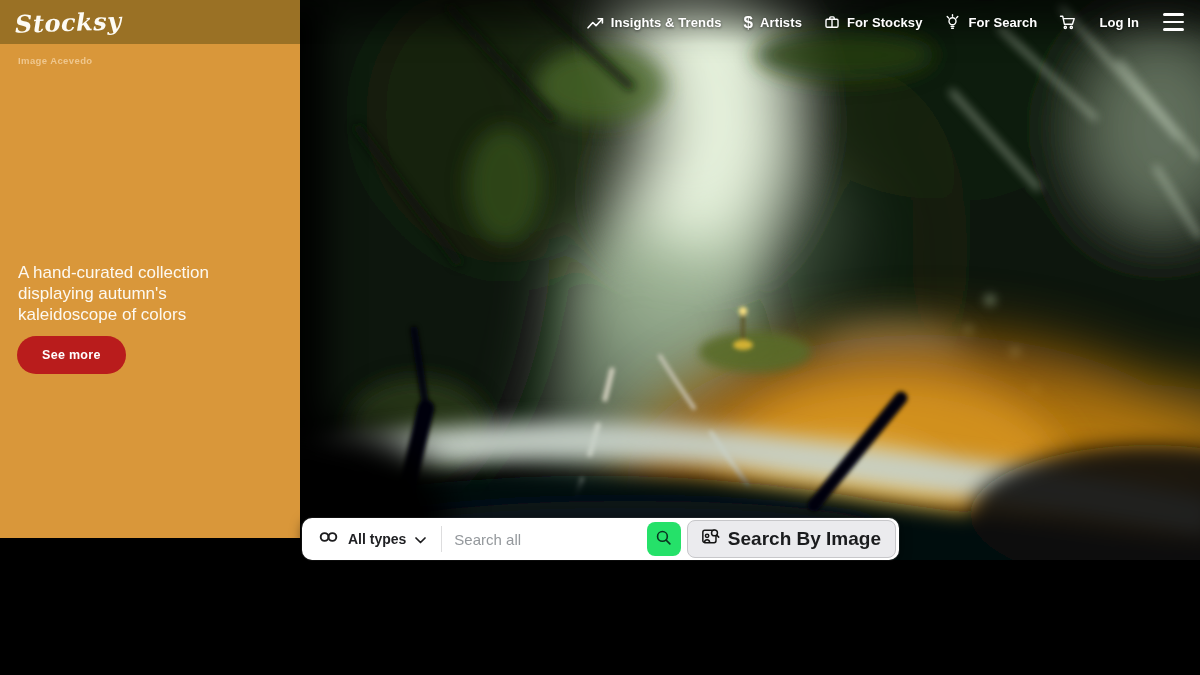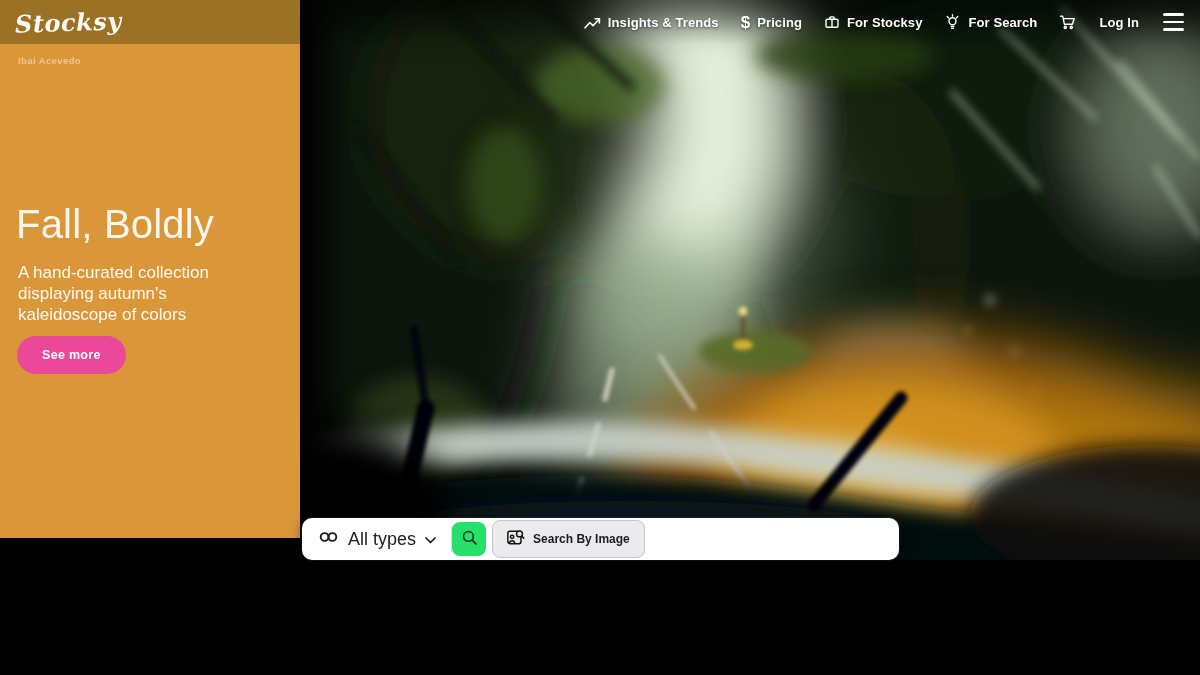--- a/index.html
+++ b/index.html
@@ -59,55 +59,55 @@
     position:absolute; left:16px; top:202px;
     font-size:40px; font-weight:300; color:#fbf7ee; letter-spacing:.2px;
   }
   .panel-subtitle {
     position:absolute; left:18px; top:262px; width:205px;
     font-size:17px; line-height:21px; font-weight:400; color:#fdf9f1;
   }
   .see-more-btn {
     position:absolute; left:17px; top:336px;
     height:38px; padding:0 25px; border:none; border-radius:19px;
-    background:#ec4899; color:#fff;
+    background:#b91c1c; color:#fff;
     font-family:inherit; font-size:12.5px; font-weight:600; letter-spacing:.3px;
     cursor:pointer; display:flex; align-items:center;
   }
 
   
   .search-bar {
     position:absolute; left:302px; top:518px; width:597px; height:42px;
     background:#fff; border-radius:10px;
     display:flex; align-items:center;
     box-shadow:0 2px 12px rgba(0,0,0,.5), 0 0 0 1px rgba(255,255,255,.08);
     padding-right:3px; z-index:6;
   }
   .type-filter {
     display:flex; align-items:center; gap:9px;
     padding:0 15px 0 16px; height:100%; cursor:pointer; flex:none;
   }
-  .type-filter-label { font-size:18px; font-weight:400; color:#202124; }
+  .type-filter-label { font-size:14px; font-weight:700; color:#202124; }
   .vert-divider { width:1px; height:26px; background:#ddddde; flex:none; }
   .search-input {
     flex:1; min-width:0; height:100%;
     border:none; outline:none; background:transparent;
     font-family:inherit; font-size:15px; color:#333; padding:0 12px;
   }
   .search-input::placeholder { color:#94989c; }
   .search-btn {
     flex:none; width:34px; height:34px; border:none; border-radius:8px;
     background:#25e169; display:flex; align-items:center; justify-content:center;
     cursor:pointer;
   }
   .image-search-btn {
     flex:none; margin-left:6px; height:38px;
     display:flex; align-items:center; gap:8px; padding:0 14px;
     background:#ebebee; border:1px solid #c7c7ca; border-radius:8px;
-    font-family:inherit; font-size:12px; font-weight:700; color:#1b1c1e;
+    font-family:inherit; font-size:19px; font-weight:700; color:#1b1c1e;
     cursor:pointer;
   }
 </style>
 </head>
 <body>
 
 <div class="hero-image" aria-label="Motion-blurred view through a car windshield of a foggy forest road lit by warm headlights, windshield wipers visible">
   <svg width="900" height="560" viewBox="0 0 900 560">
     <defs>
       <filter id="b50" x="-60%" y="-60%" width="220%" height="220%">
@@ -232,21 +232,21 @@
     <span>
       <svg width="17" height="15" viewBox="0 0 16 14" fill="none" stroke="#fff" stroke-width="1.5" stroke-linecap="round" stroke-linejoin="round">
         <polyline points="1,12 5.5,7 8.5,10 14.5,3.5"></polyline>
           <polyline points="10.5,3.5 14.5,3.5 14.5,7.5"></polyline>
       </svg>
     </span>
     <span>Insights &amp; Trends</span>
   </div>
   <div class="nav-item">
     <span class="dollar-glyph">$</span>
-    <span>Pricing</span>
+    <span>Artists</span>
   </div>
   <div class="nav-item">
     <span>
       <svg width="16" height="16" viewBox="0 0 16 16" fill="none" stroke="#fff" stroke-width="1.4" stroke-linecap="round" stroke-linejoin="round">
         <rect x="2" y="5.2" width="12" height="8" rx="1.2"></rect>
         <path d="M5.8,5.2 V3.9 a1,1 0 0 1 1,-1 h2.4 a1,1 0 0 1 1,1 V5.2"></path>
         <line x1="8" y1="5.4" x2="8" y2="13"></line>
       </svg>
     </span>
     <span>For Stocksy</span>
@@ -280,42 +280,42 @@
     <span></span>
       <span></span>
       <span></span>
   </div>
 </nav>
 
 <aside class="hero-panel">
   <div class="brand-band">
     <span class="logo-text">Stocksy</span>
   </div>
-  <div class="artist-credit">Ibai Acevedo</div>
-  <h1 class="panel-title">Fall, Boldly</h1>
+  <div class="artist-credit">Image Acevedo</div>
   <p class="panel-subtitle">A hand-curated collection displaying autumn's kaleidoscope of colors</p>
   <button class="see-more-btn">See more</button>
 </aside>
 
 <div class="search-bar">
   <div class="type-filter">
     <span>
       <svg width="21" height="16" viewBox="0 0 19 16" fill="none" stroke="#1d1d1f" stroke-width="1.9">
         <circle cx="5.6" cy="8" r="3.9"></circle>
           <circle cx="13.4" cy="8" r="3.9"></circle>
       </svg>
     </span>
     <span class="type-filter-label">All types</span>
     <span>
       <svg width="11" height="7" viewBox="0 0 11 7" fill="none" stroke="#1d1d1f" stroke-width="1.7" stroke-linecap="round" stroke-linejoin="round">
         <polyline points="1,1 5.5,5.5 10,1"></polyline>
       </svg>
     </span>
   </div>
   <div class="vert-divider"></div>
+  <input class="search-input" type="text" placeholder="Search all" style="">
   <button class="search-btn">
     <span>
       <svg width="17" height="17" viewBox="0 0 16 16" fill="none" stroke="#0a3320" stroke-width="1.5" stroke-linecap="round">
         <circle cx="7" cy="7" r="4.6"></circle>
           <line x1="10.5" y1="10.5" x2="14" y2="14"></line>
       </svg>
     </span>
   </button>
   <button class="image-search-btn">
     <span>

